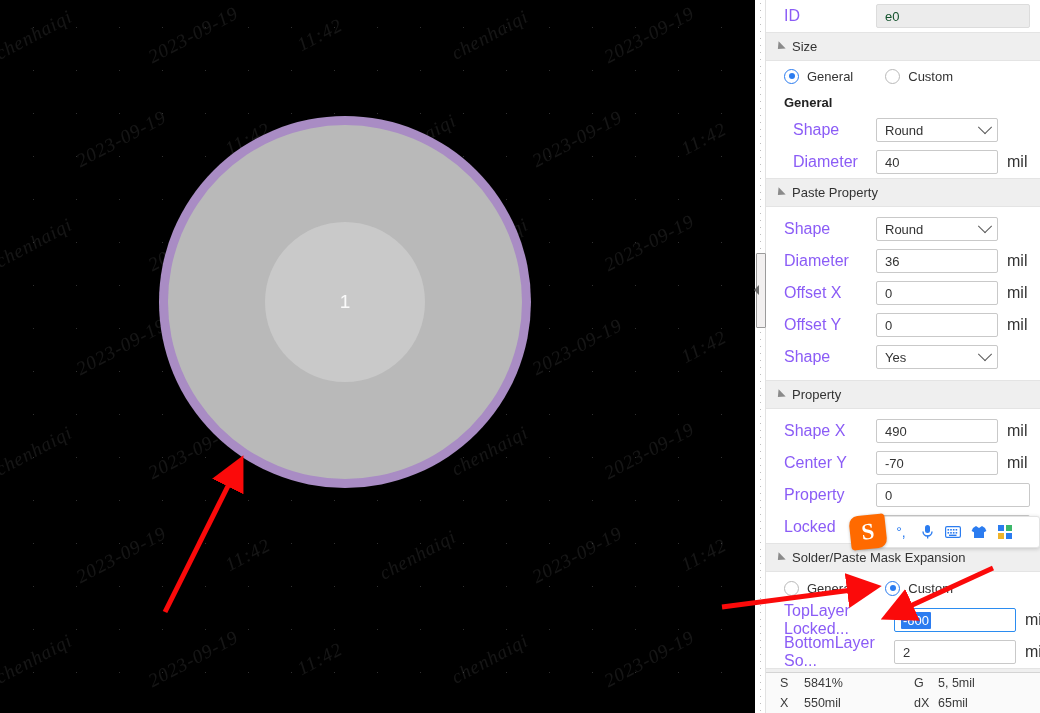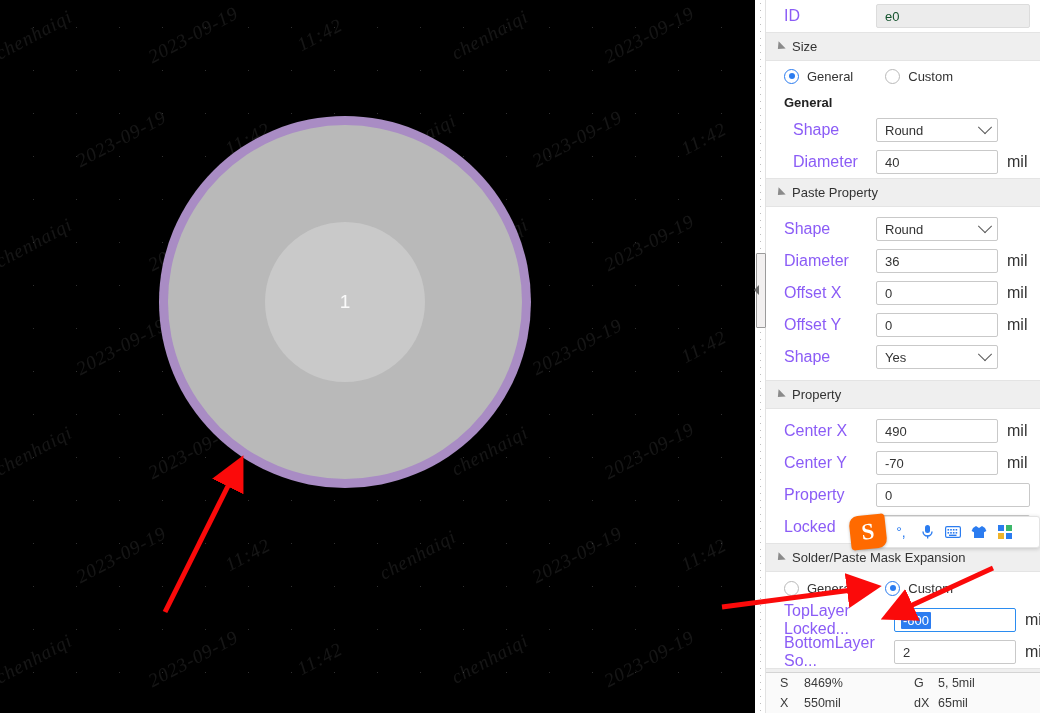--- a/index.html
+++ b/index.html
@@ -392,21 +392,21 @@
             <span class="chev"></span>
           </div>
         </div>
 
         <div class="section-head" style="margin-top:7px">
           <span class="tri"></span>
           <span>Property</span>
         </div>
 
         <div class="row" style="margin-top:6px">
-          <div class="lbl">Center X</div>
+          <div class="lbl">Shape X</div>
           <div class="field">490</div>
           <span class="unit">mil</span>
         </div>
 
         <div class="row">
           <div class="lbl">Center Y</div>
           <div class="field">-70</div>
           <span class="unit">mil</span>
         </div>
 
@@ -455,21 +455,21 @@
 
         <div class="cut-head">
           
           
         </div>
       </div>
 
       <div class="status">
         <div class="st-row">
           <span class="k">S</span>
-          <span class="v">8469%</span>
+          <span class="v">5841%</span>
           <span class="k2">G</span>
           <span class="v2">5, 5mil</span>
         </div>
         <div class="st-row">
           <span class="k">X</span>
           <span class="v">550mil</span>
           <span class="k2">dX</span>
           <span class="v2">65mil</span>
         </div>
       </div>

